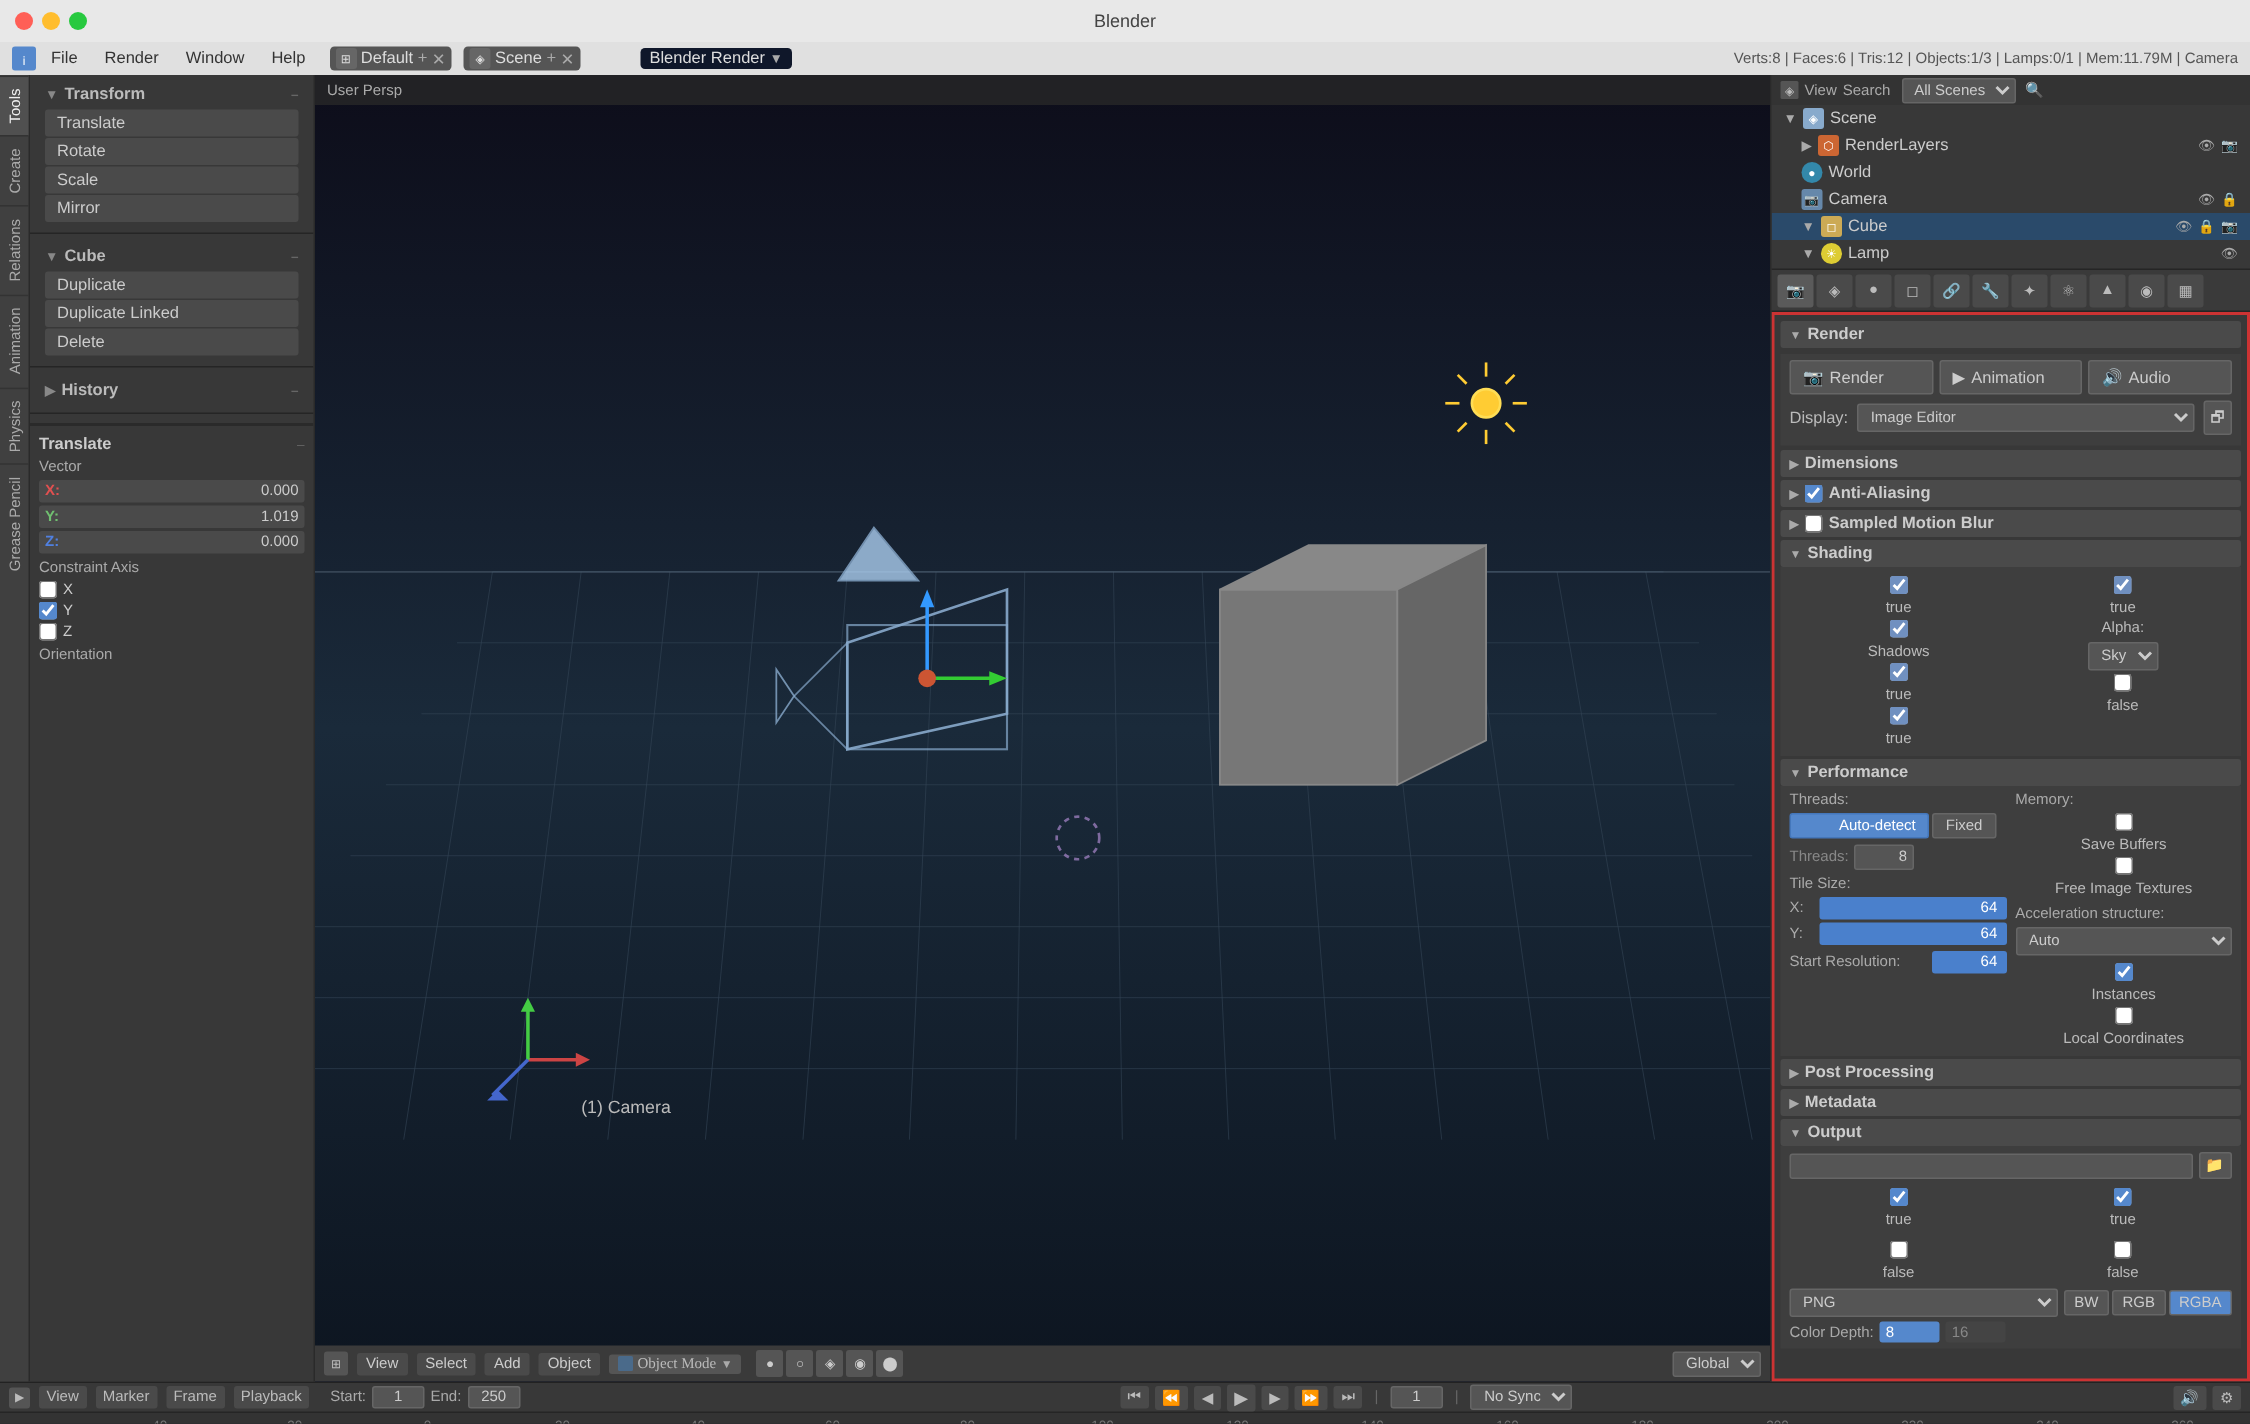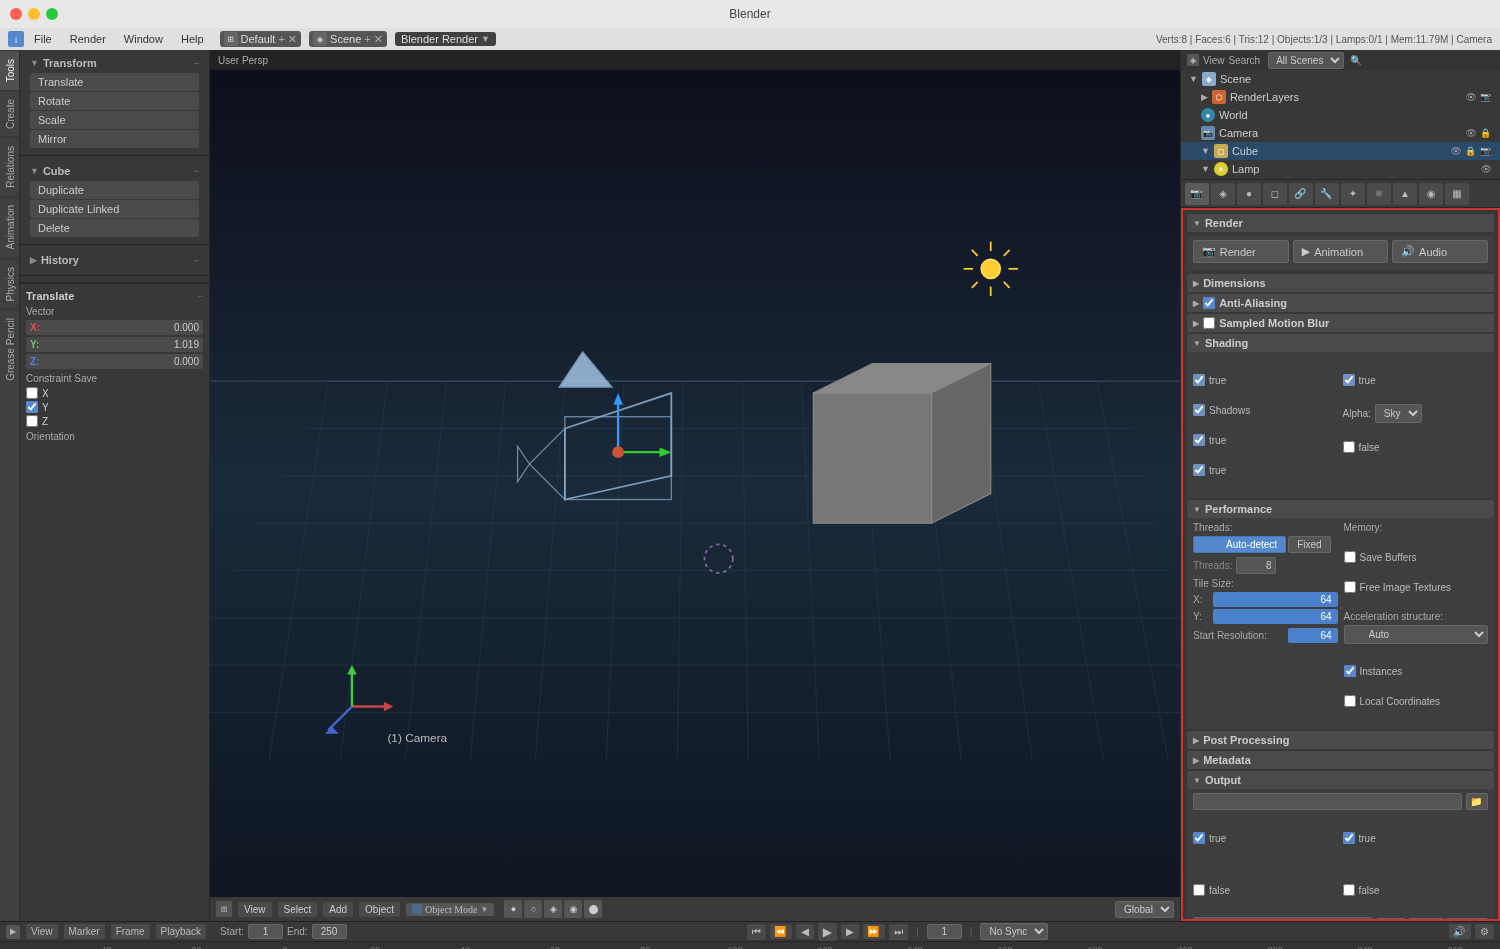--- a/index.html
+++ b/index.html
@@ -62,21 +62,21 @@
     .rp-header .arrow-right { font-size: 8px; color: #aaa; }
     .rp-content { background: #3e3e3e; padding: 4px 6px; }
 
     
     .render-buttons { display: flex; gap: 4px; margin-bottom: 4px; }
     .render-btn { flex: 1; background: #555; border: 1px solid #666; color: #ccc; padding: 4px 8px; font-size: 11px; border-radius: 2px; cursor: pointer; display: flex; align-items: center; gap: 4px; }
 
     .display-row { display: flex; align-items: center; gap: 6px; margin: 3px 0; font-size: 11px; color: #bbb; }
     .display-select { background: #555; border: 1px solid #666; color: #ccc; padding: 2px 4px; font-size: 10px; flex: 1; border-radius: 2px; }
 
-    .check-row { display: flex; align-items: center; gap: 4px; font-size: 10px; color: #bbb; margin: 18px 0; }
+    .check-row { display: flex; align-items: center; gap: 4px; font-size: 10px; color: #bbb; margin: 2px 0; flex-direction: column; }
     .check-row input[type=checkbox] { width: 12px; height: 12px; accent-color: #7090c0; }
 
     .two-col { display: grid; grid-template-columns: 1fr 1fr; gap: 4px; }
 
     .alpha-row { display: flex; align-items: center; gap: 4px; }
     .alpha-select { background: #555; border: 1px solid #666; color: #ccc; padding: 2px 4px; font-size: 10px; border-radius: 2px; }
 
     .section-body { padding: 4px 6px; background: #3e3e3e; }
 
     
@@ -86,21 +86,21 @@
     .thread-btn { background: #555; border: 1px solid #666; color: #ccc; padding: 2px 8px; font-size: 10px; border-radius: 2px; cursor: pointer; }
     .thread-btn.active { background: #5588cc; color: #fff; border-color: #4477bb; padding-left: 32px; }
     .num-field { background: #555; border: 1px solid #666; color: #ccc; padding: 2px 4px; font-size: 10px; border-radius: 2px; width: 100%; }
 
     .tile-row { display: flex; align-items: center; gap: 4px; margin: 2px 0; }
     .tile-label { font-size: 10px; color: #aaa; width: 16px; }
 
     .start-res-row { display: flex; align-items: center; gap: 4px; margin-top: 4px; }
     .start-res-label { font-size: 10px; color: #aaa; flex: 1; }
 
-    .accel-select { background: #555; border: 1px solid #666; color: #ccc; padding: 2px 20px; font-size: 10px; border-radius: 2px; width: 100%; margin-bottom: 3px; }
+    .accel-select { background: #555; border: 1px solid #666; color: #ccc; padding: 2px 4px; font-size: 10px; border-radius: 2px; width: 100%; margin-bottom: 3px; }
 
     
     .output-path { background: #555; border: 1px solid #666; color: #ccc; padding: 2px 4px; font-size: 10px; border-radius: 2px; flex: 1; }
     .output-row { display: flex; align-items: center; gap: 4px; margin-bottom: 4px; }
 
     .format-row { display: flex; align-items: center; gap: 4px; margin: 3px 0; }
     .format-select { background: #555; border: 1px solid #666; color: #ccc; padding: 2px 4px; font-size: 10px; flex: 1; border-radius: 2px; }
     .color-btns { display: flex; gap: 2px; align-items: flex-end; }
     .color-btn { background: #555; border: 1px solid #666; color: #ccc; padding: 2px 6px; font-size: 10px; border-radius: 2px; cursor: pointer; }
     .color-btn.active { background: #5588cc; }
@@ -154,21 +154,21 @@
     <span style="color:#aaa;cursor:pointer;">✕</span>
   </div>
 
   <div style="display:flex;align-items:center;gap:3px;background:#555;border-radius:3px;padding:1px 4px;margin-right:6px;">
     <div style="width:14px;height:14px;background:#666;border-radius:2px;font-size:8px;display:flex;align-items:center;justify-content:center;color:#ddd;">◈</div>
     <span style="color:#ddd;font-size:11px;">Scene</span>
     <span style="color:#aaa;cursor:pointer;">+</span>
     <span style="color:#aaa;cursor:pointer;">✕</span>
   </div>
 
-  <div style="display:flex;align-items:center;gap:3px;background:#404040;border-radius:3px;padding:1px 6px;margin-right:6px;">
+  <div style="display:flex;align-items:center;gap:3px;background:#0f172a;border-radius:3px;padding:1px 6px;margin-right:6px;margin-left:32px;">
     <span style="color:#ddd;font-size:11px;">Blender Render</span>
     <span style="color:#aaa;font-size:9px;">▼</span>
   </div>
 
   <div class="info-bar" style="margin-left:auto;">Verts:8 | Faces:6 | Tris:12 | Objects:1/3 | Lamps:0/1 | Mem:11.79M | Camera</div>
 </div>
 
 <div class="main-container">
 
   <div class="left-tabs">
@@ -233,21 +233,21 @@
         <div style="display:flex;align-items:center;gap:3px;margin-bottom:2px;background:#4a4a4a;border-radius:2px;padding:2px 4px;">
           <span style="color:#70c070;font-size:10px;font-weight:bold;">Y:</span>
           <span style="color:#ccc;font-size:10px;flex:1;text-align:right;">1.019</span>
         </div>
         <div style="display:flex;align-items:center;gap:3px;margin-bottom:2px;background:#4a4a4a;border-radius:2px;padding:2px 4px;">
           <span style="color:#5080e0;font-size:10px;font-weight:bold;">Z:</span>
           <span style="color:#ccc;font-size:10px;flex:1;text-align:right;">0.000</span>
         </div>
       </div>
       <div style="margin-bottom:4px;">
-        <div style="font-size:10px;color:#aaa;margin-bottom:3px;">Constraint Save</div>
+        <div style="font-size:10px;color:#aaa;margin-bottom:3px;">Constraint Axis</div>
         <div style="display:flex;align-items:center;gap:4px;margin-bottom:2px;">
           <input type="checkbox" style="width: 12px; height: 12px;">
           <span style="font-size:10px;color:#ccc;">X</span>
         </div>
         <div style="display:flex;align-items:center;gap:4px;margin-bottom:2px;">
           <input type="checkbox" checked="" style="width: 12px; height: 12px; accent-color: rgb(85, 136, 204);">
           <span style="font-size:10px;color:#ccc;">Y</span>
         </div>
         <div style="display:flex;align-items:center;gap:4px;margin-bottom:2px;">
           <input type="checkbox" style="width: 12px; height: 12px;">
@@ -466,20 +466,27 @@
             <span>Render</span>
           </button>
           <button class="render-btn">
             <span>▶</span>
             <span>Animation</span>
           </button>
           <button class="render-btn">
             <span>🔊</span>
             <span>Audio</span>
           </button>
+        </div>
+        <div class="display-row">
+          <span>Display:</span>
+          <select class="display-select">
+            <option>Image Editor</option>
+          </select>
+          <button style="background:#555;border:1px solid #666;color:#ccc;padding:2px 4px;border-radius:2px;cursor:pointer;font-size:10px;">🗗</button>
         </div>
       </div>
 
       <div class="rp-section">
         <div class="rp-header">
           <span class="arrow-right">▶</span>
           <span>Dimensions</span>
         </div>
       </div>
 

